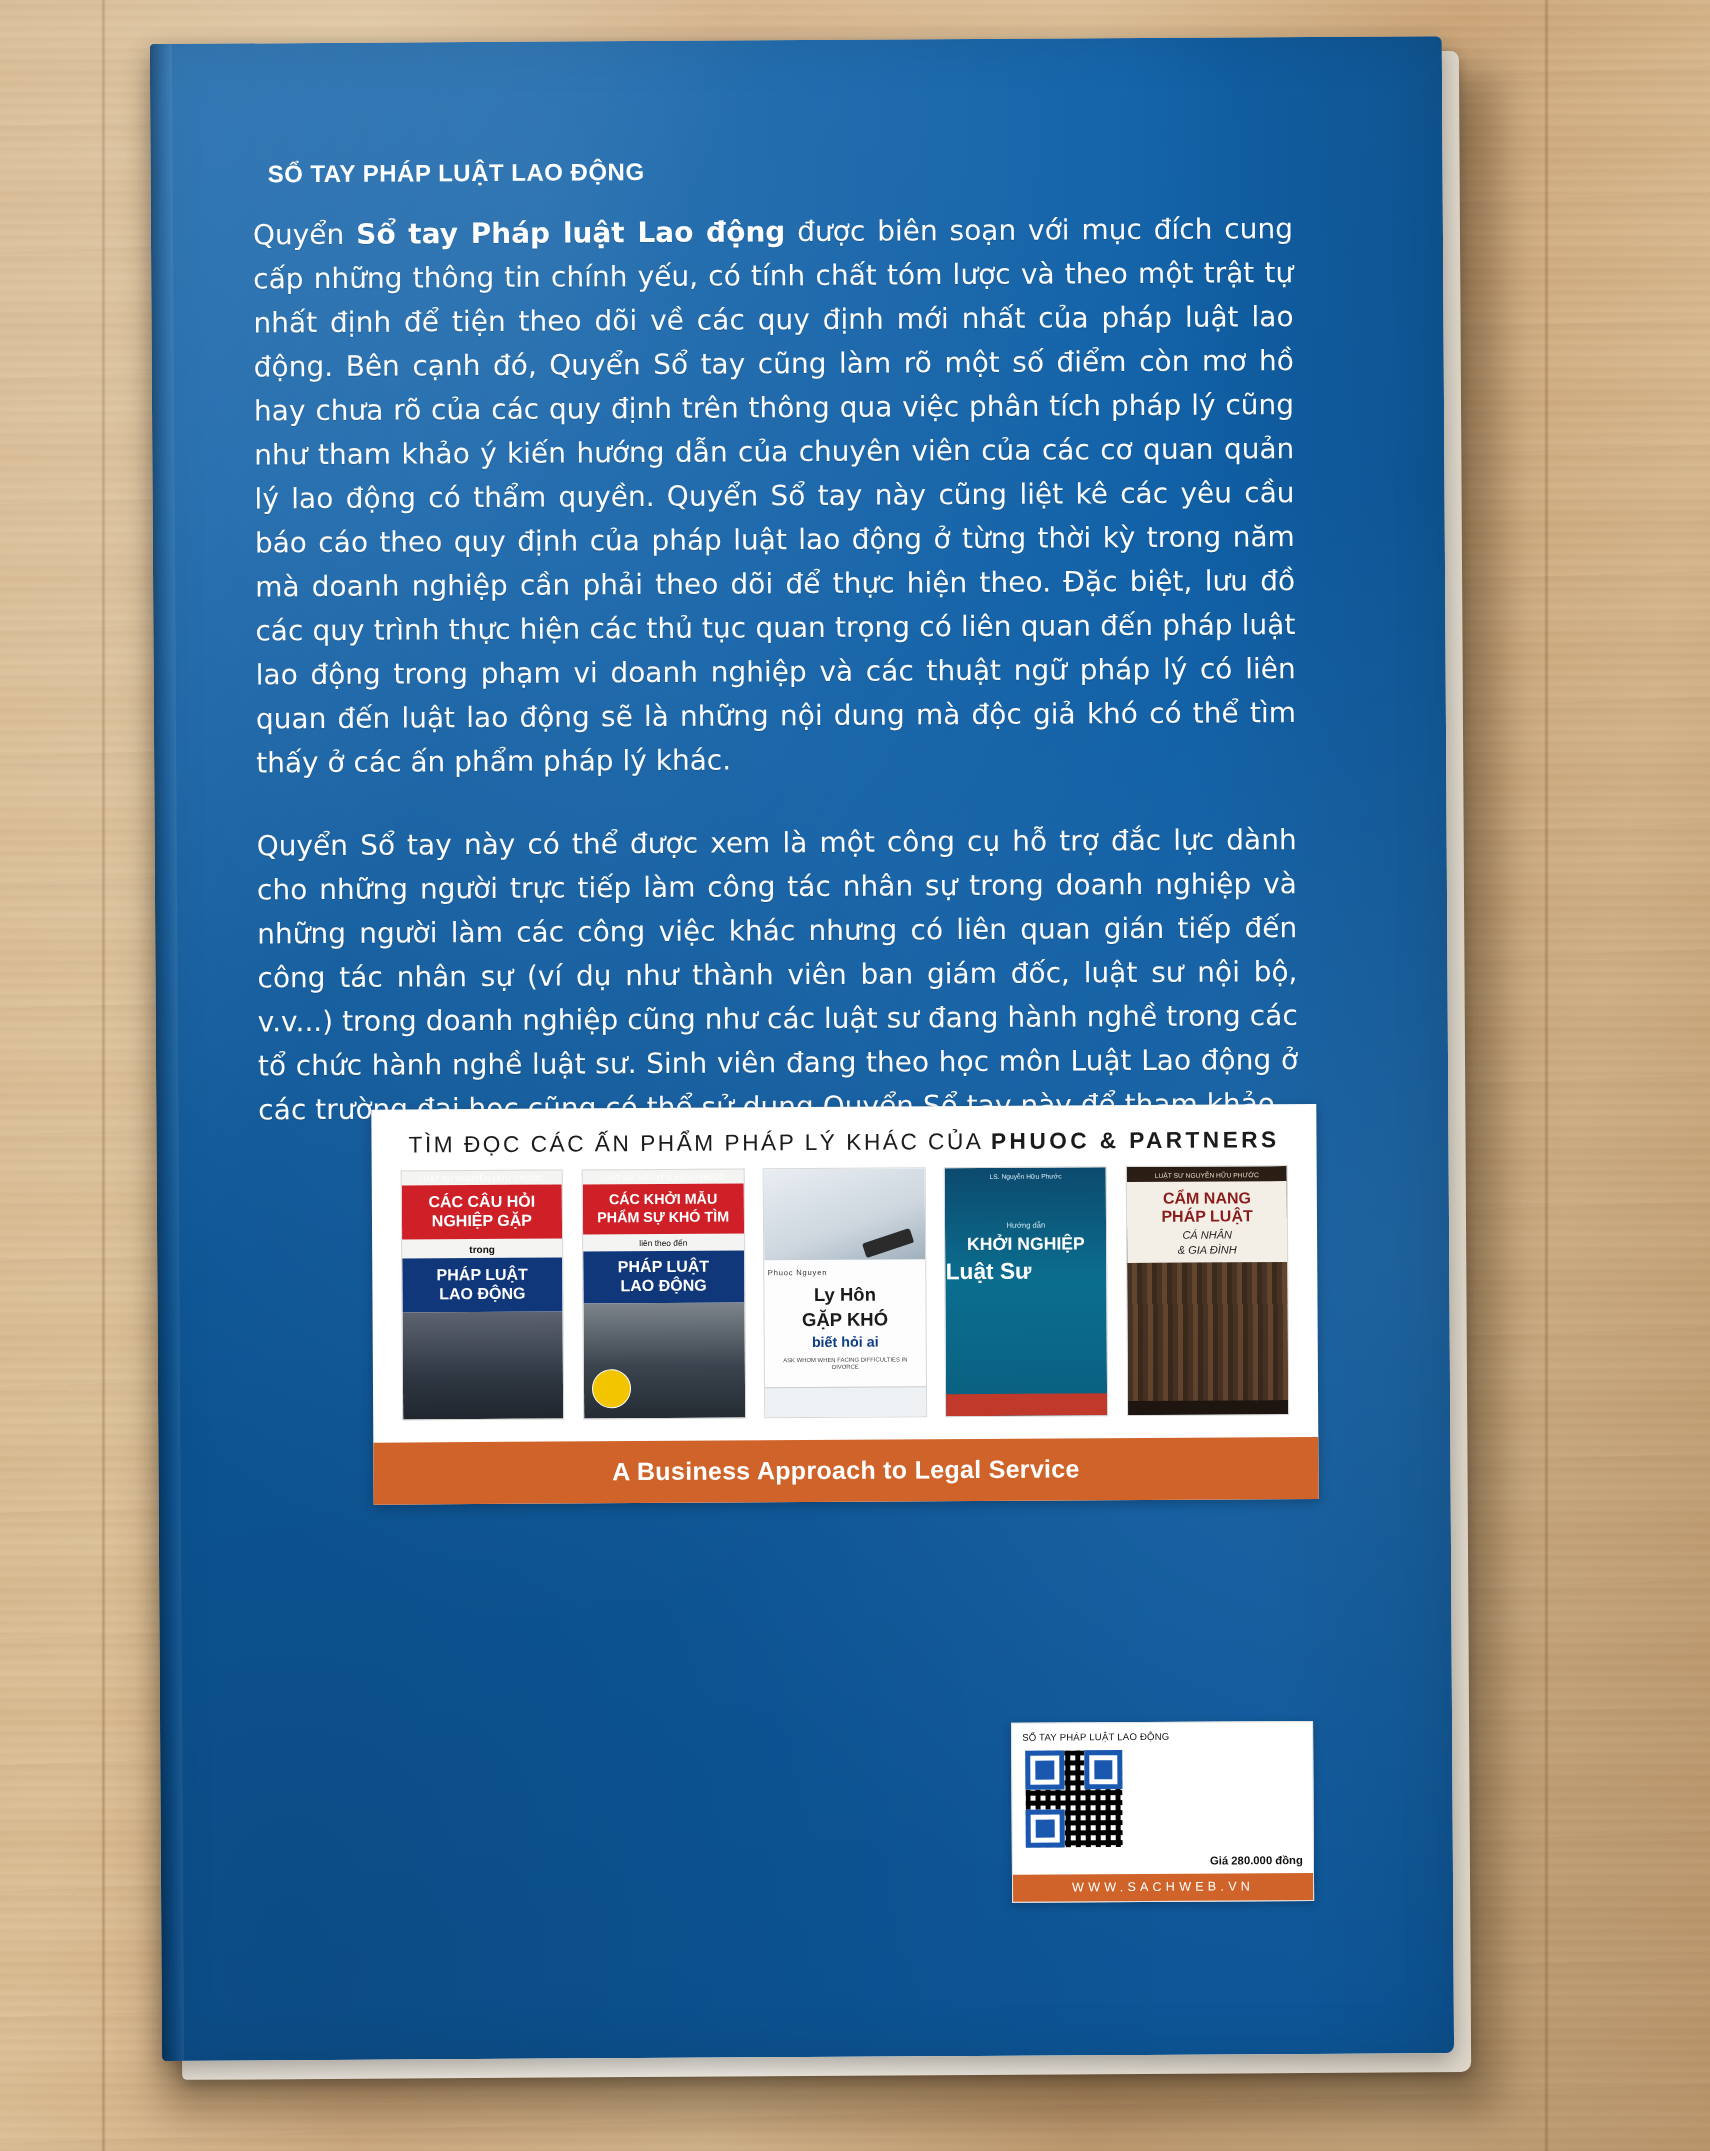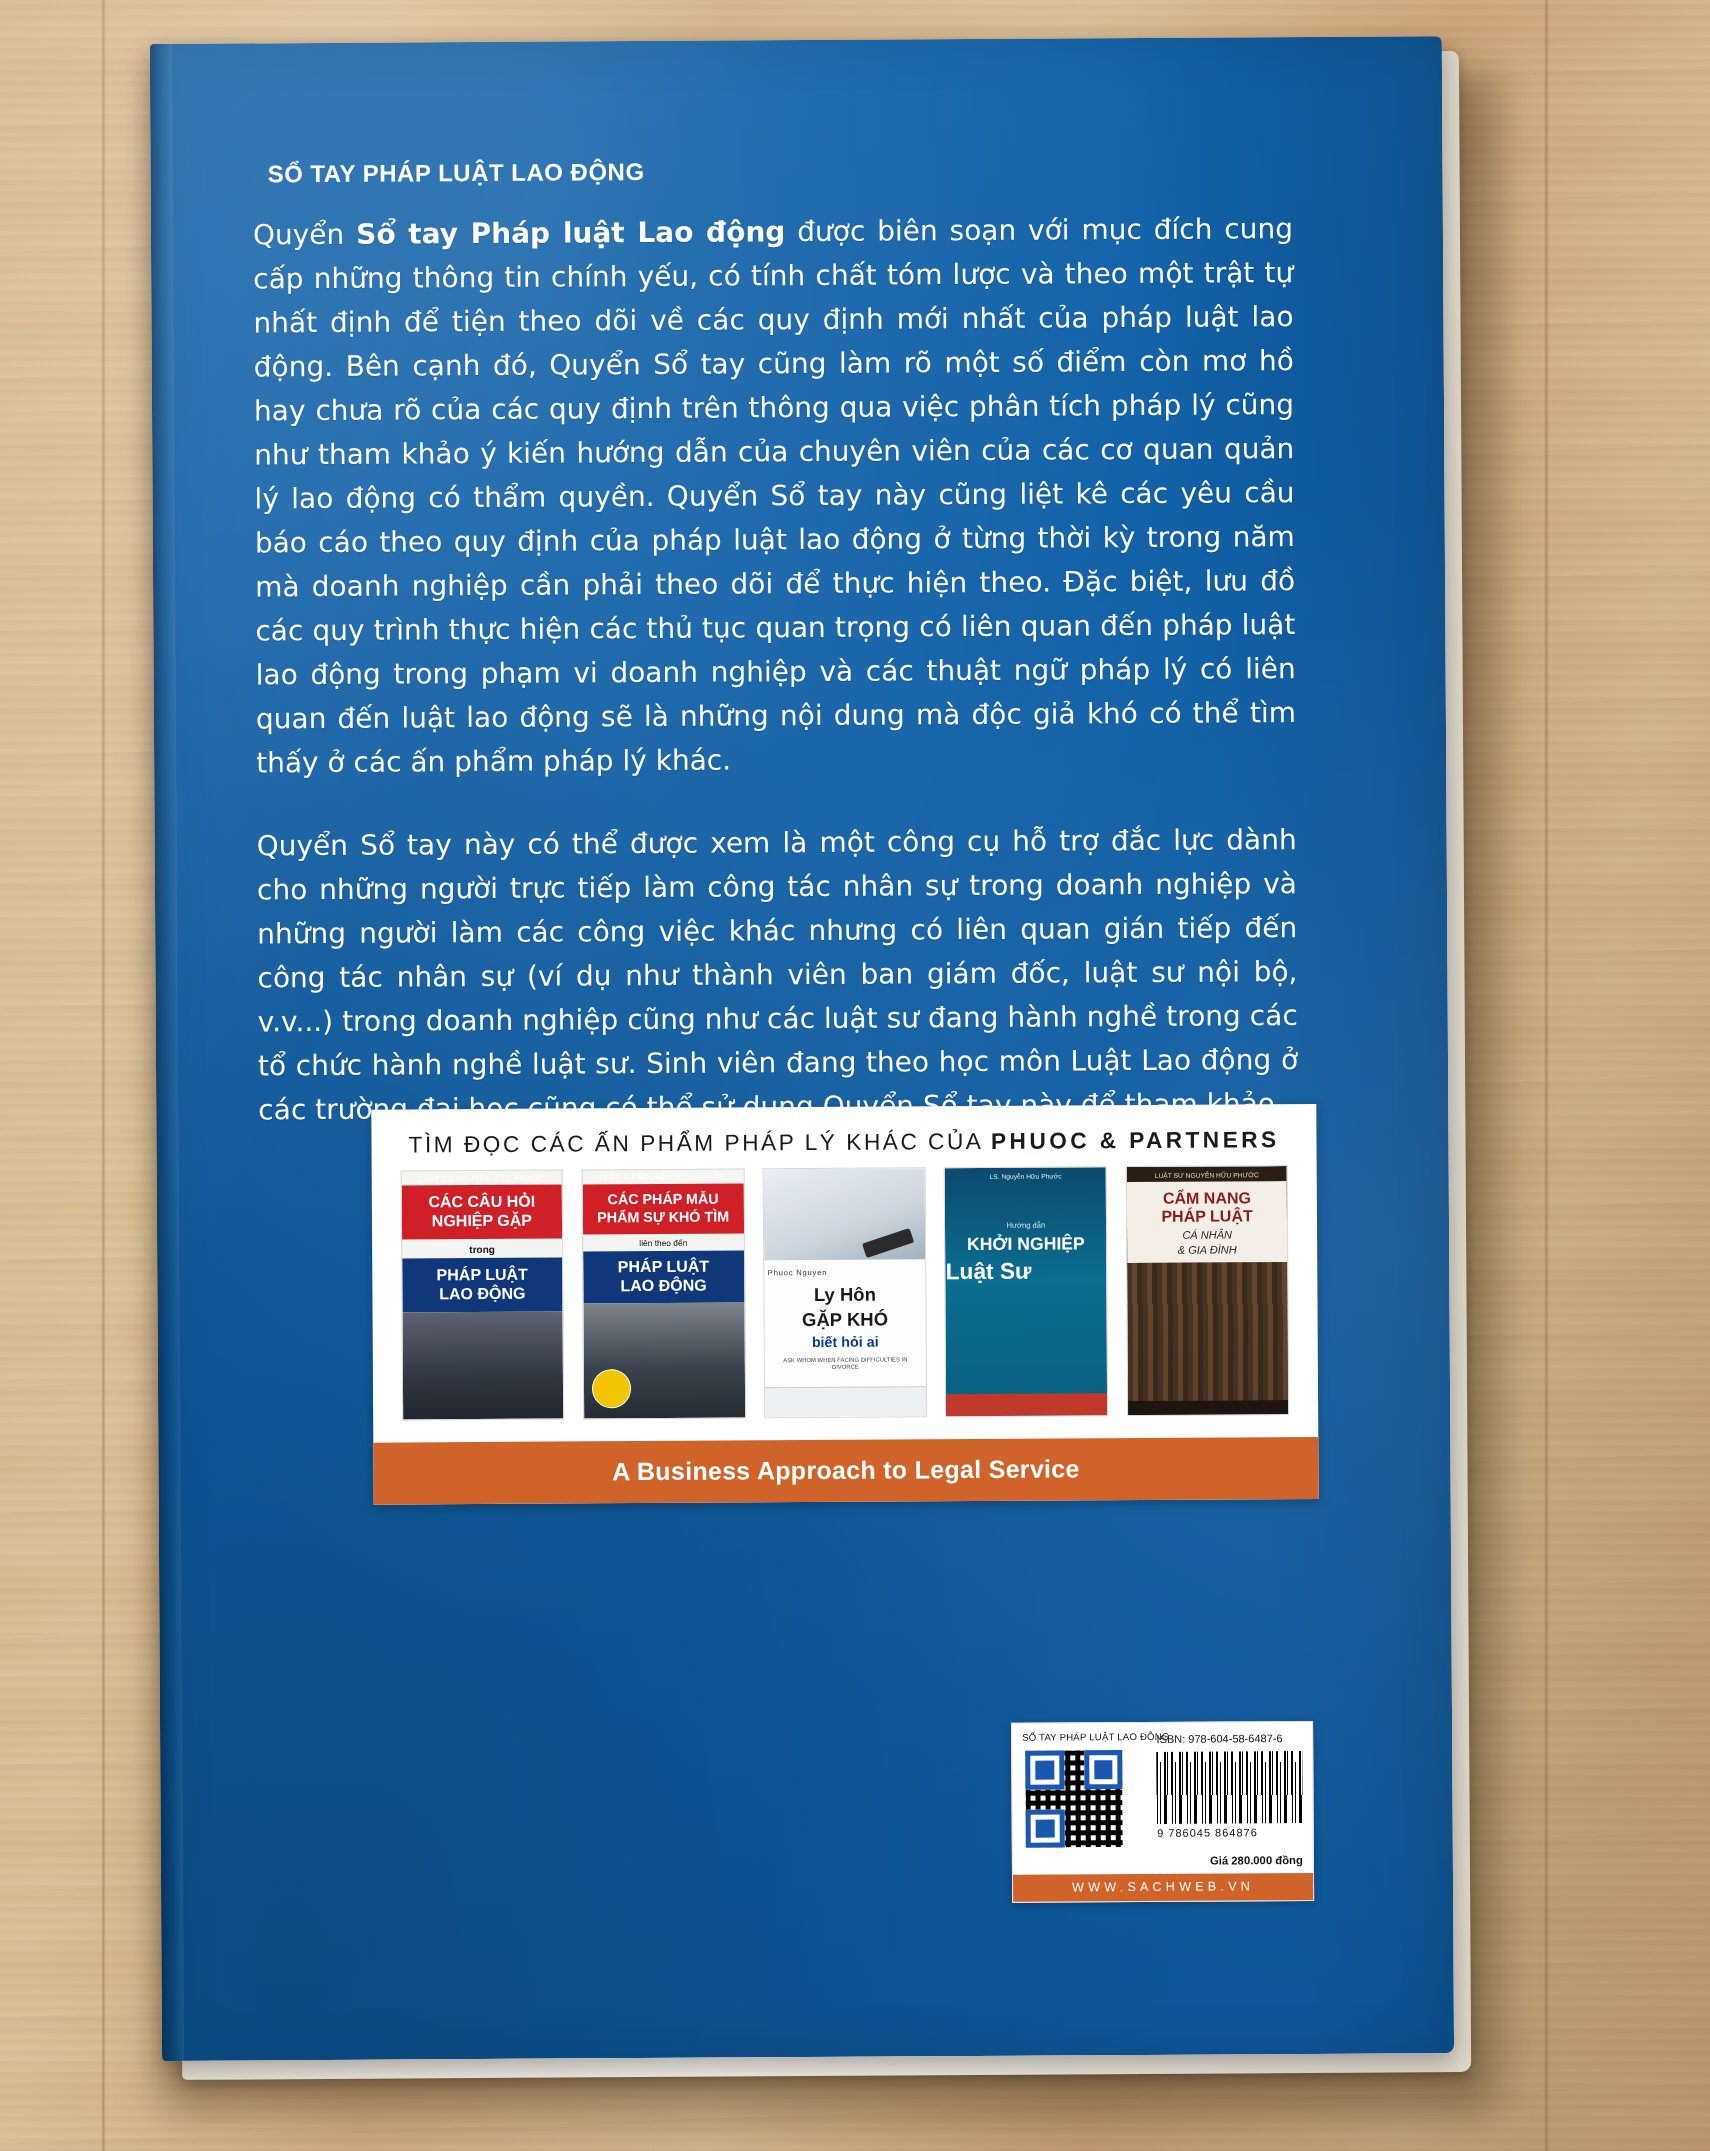--- a/index.html
+++ b/index.html
@@ -356,21 +356,21 @@
           <div class="band-blue">
             <div>PHÁP LUẬT</div>
             <div>LAO ĐỘNG</div>
           </div>
           <div class="photo"></div>
         </div>
 
         <div class="mini m2">
           <div class="top-author">LUẬT SƯ NGUYỄN HỮU PHƯỚC</div>
           <div class="band-red">
-            <div>CÁC PHÁP MẪU</div>
+            <div>CÁC KHỞI MẪU</div>
             <div>PHẨM SỰ KHÓ TÌM</div>
           </div>
           <div class="sub">liên theo đến</div>
           <div class="band-blue">
             <div>PHÁP LUẬT</div>
             <div>LAO ĐỘNG</div>
           </div>
           <div class="photo">
             <span class="seal"></span>
           </div>
@@ -420,25 +420,20 @@
                 <i></i>
               </span>
             <span class="eye e2">
                 <i></i>
               </span>
             <span class="eye e3">
                 <i></i>
               </span>
           </div>
         </div>
-        <div class="isbn-right">
-          <div class="isbn-num">ISBN: 978-604-58-6487-6</div>
-          <div class="barcode"></div>
-          <div class="barcode-digits">9  786045  864876</div>
-        </div>
       </div>
       <div class="price">Giá 280.000 đồng</div>
       <div class="isbn-foot">WWW.SACHWEB.VN</div>
     </div>
 
   </div>
 </div>
 
 
 </body></html>

